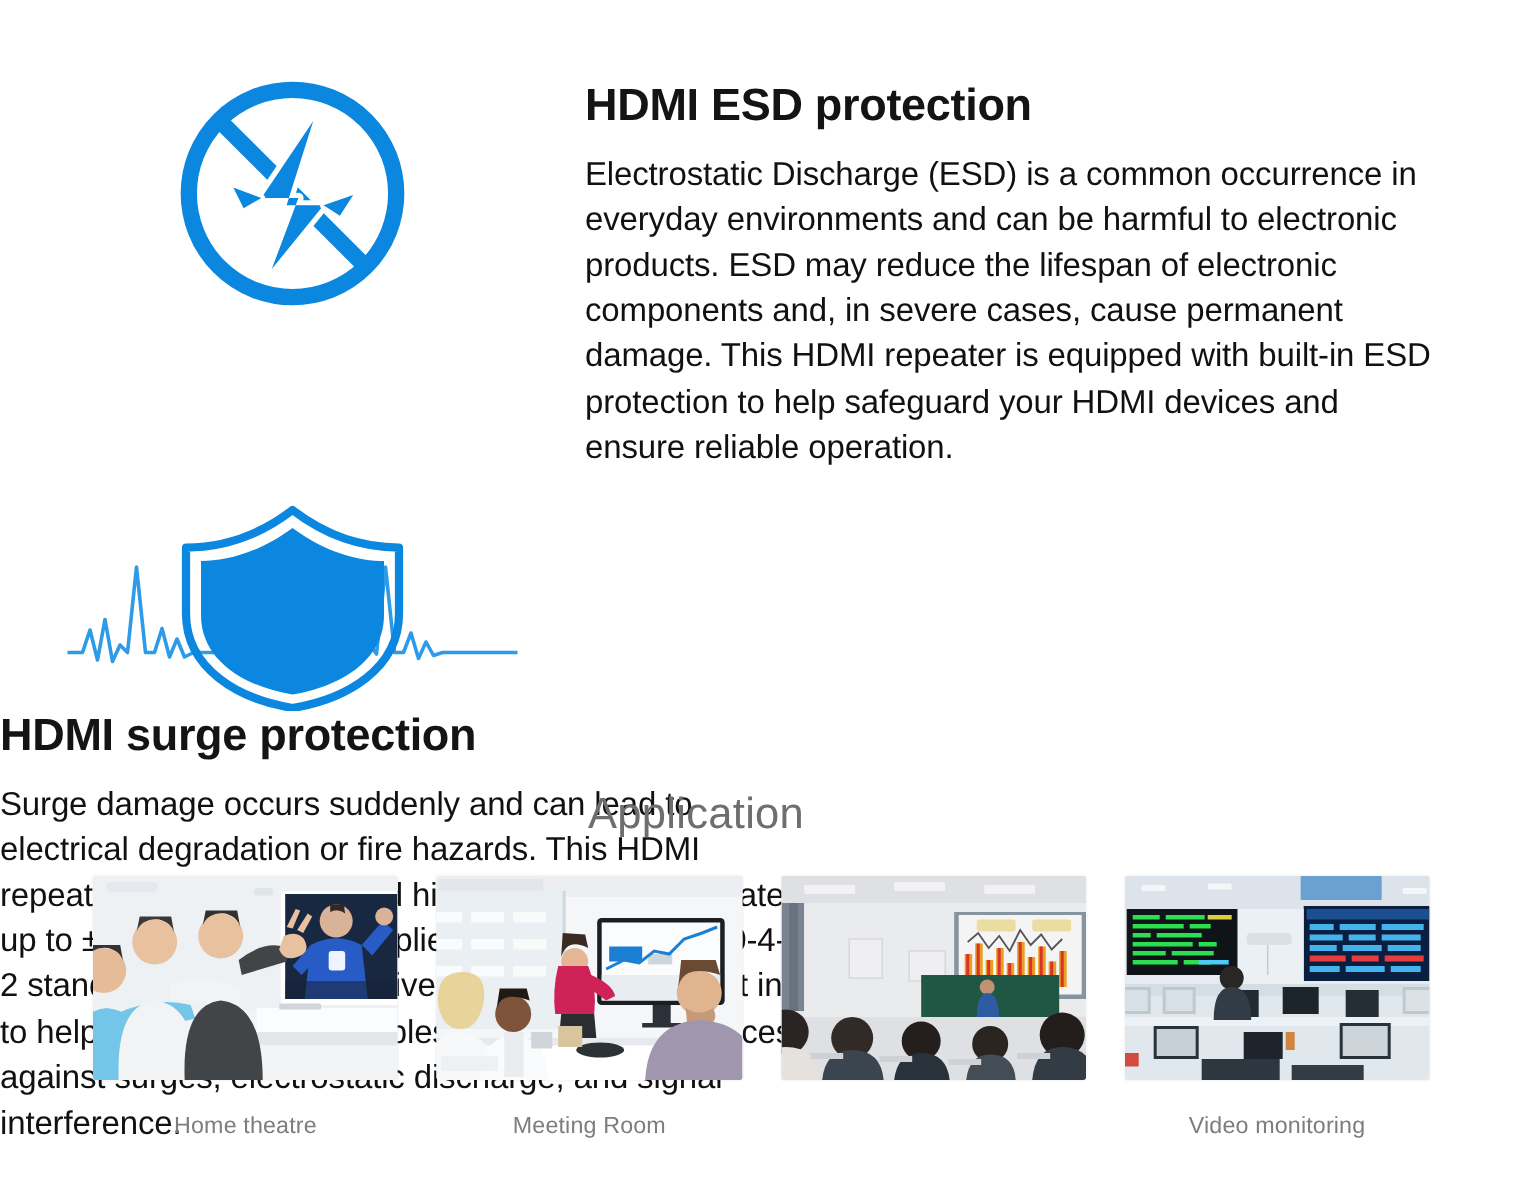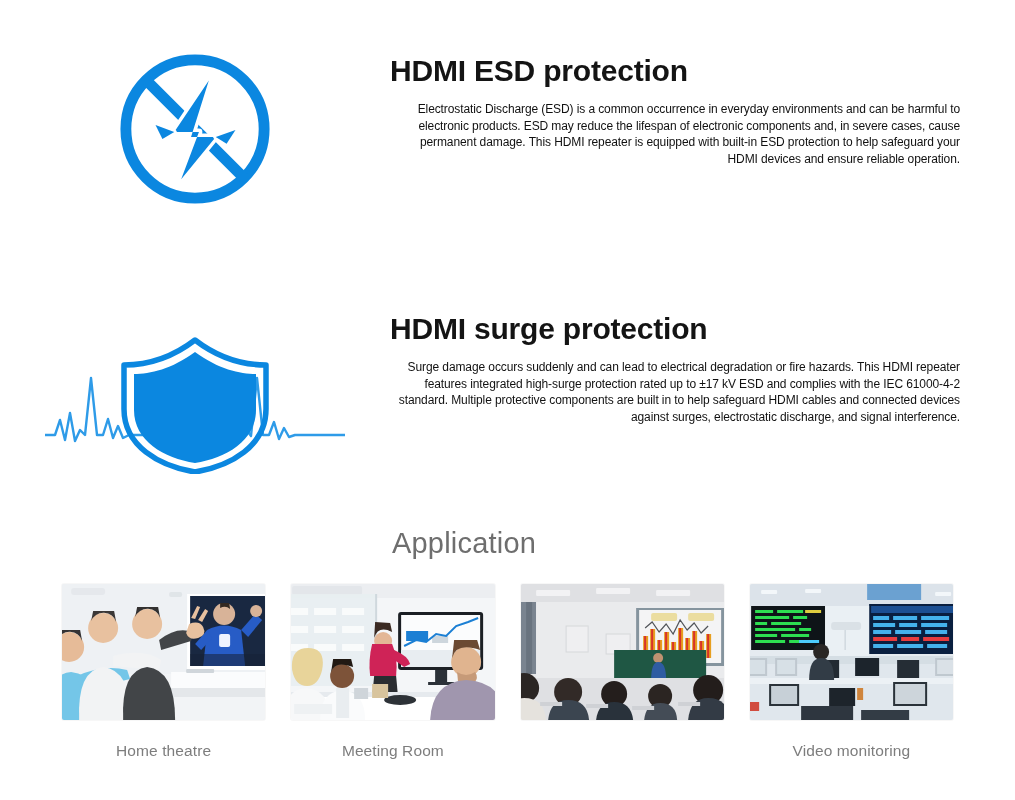--- a/index.html
+++ b/index.html
@@ -33,43 +33,43 @@
   }
   .feature-title {
     font-size: 30px;
     font-weight: bold;
     letter-spacing: -0.2px;
     color: #141414;
     margin: 0 0 14px 0;
     line-height: 1.1;
   }
   .feature-body {
-    font-size: 12px;
+    font-size: 22px;
     line-height: 1.38;
     color: #111111;
     margin: 0;
     letter-spacing: -0.1px;
-    text-align: right;
   }
 
   #feature-esd {
     left: 0px;
     top: 42px;
     width: 960px;
   }
   #feature-esd .feature-icon {
     width: 390px;
     padding-top: 8px;
   }
   #feature-esd .feature-text { width: 530px; margin-top: 12px; }
 
   #feature-surge {
     left: 0px;
     top: 312px;
     width: 960px;
+    flex-direction: column;
   }
   #feature-surge .feature-icon {
     width: 390px;
     padding-top: 22px;
   }
   #feature-surge .feature-text { width: 535px; }
 
   
   #application-section {
     position: absolute;

